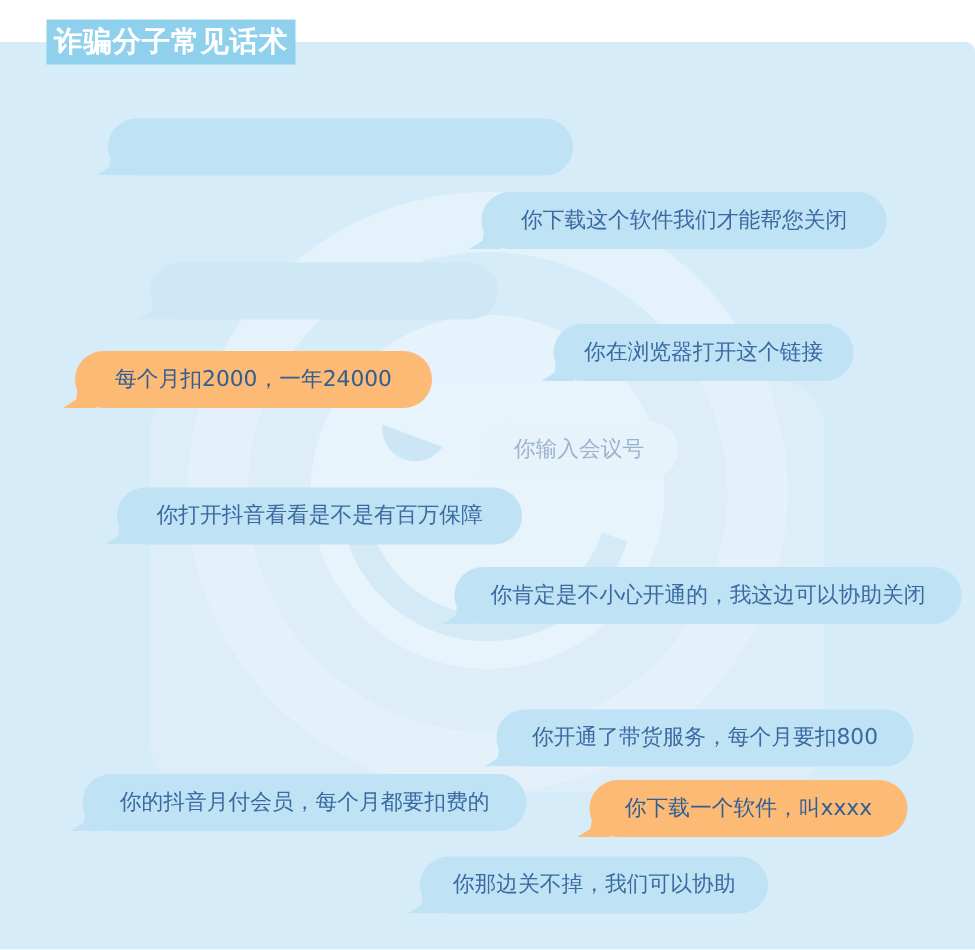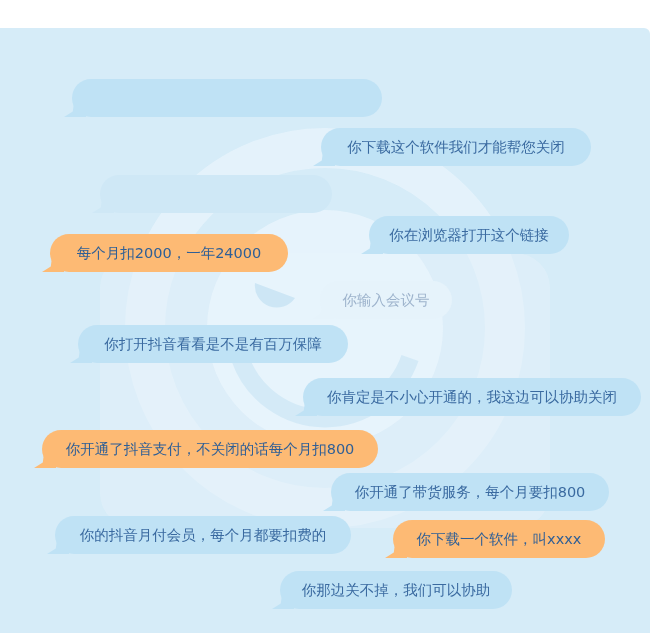--- a/index.html
+++ b/index.html
@@ -81,20 +81,21 @@
       background: inherit;
       clip-path: polygon(100% 0, 100% 100%, 0 100%, 40% 60%, 45% 0);
       border-radius: 0;
     }
   </style>
 </head>
 <body>
 
 <div class="canvas">
 
+  <div class="title-tag">诈骗分子常见话术</div>
 
   <div class="panel">
 
     <svg class="watermark" viewBox="0 0 650 605">
 
       <circle cx="325" cy="300" r="180" fill="none" stroke="#e6f3fb" stroke-width="40" opacity="0.85"></circle>
 
       <rect x="100" y="225" width="450" height="275" rx="35" fill="#e3f1fa" opacity="0.55"></rect>
 
       <circle cx="325" cy="300" r="118" fill="#eaf5fc" opacity="0.8"></circle>
@@ -136,24 +137,20 @@
     <div class="bubble" style="left:78px; top:297px; width:270px;">
       <span class="tail"></span>
       <span>你打开抖音看看是不是有百万保障</span>
     </div>
 
     <div class="bubble" style="left:303px; top:350px; width:338px;">
       <span class="tail"></span>
       <span>你肯定是不小心开通的，我这边可以协助关闭</span>
     </div>
 
-    <div class="bubble dark" style="left:42px; top:402px; width:336px;">
-      <span class="tail"></span>
-      <span>你开通了抖音支付，不关闭的话每个月扣800</span>
-    </div>
 
     <div class="bubble" style="left:331px; top:445px; width:278px;">
       <span class="tail"></span>
       <span>你开通了带货服务，每个月要扣800</span>
     </div>
 
     <div class="bubble" style="left:55px; top:488px; width:296px;">
       <span class="tail"></span>
       <span>你的抖音月付会员，每个月都要扣费的</span>
     </div>

